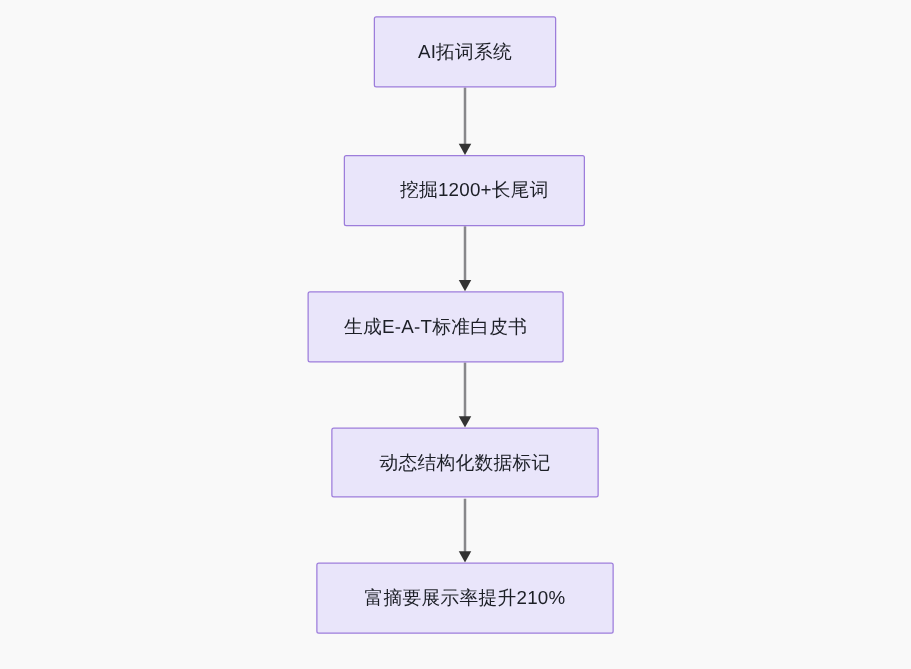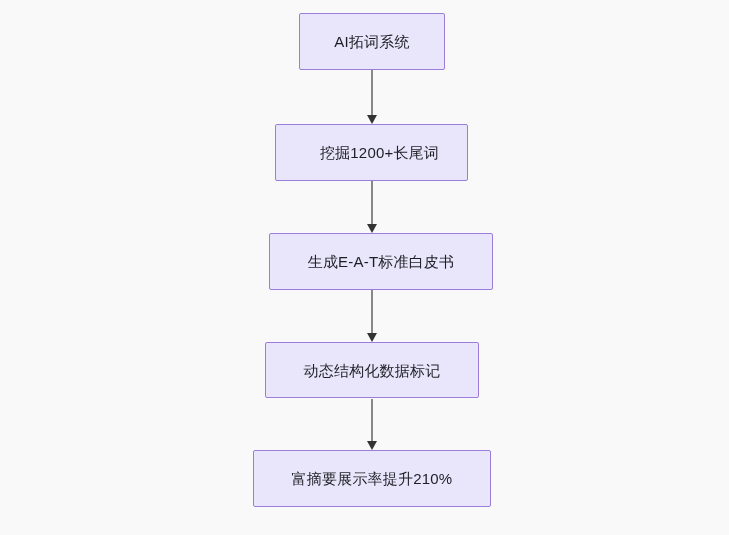--- a/index.html
+++ b/index.html
@@ -79,21 +79,21 @@
     <div class="edge-line" style="height: 43px; background: rgb(136, 136, 139);"></div>
     <div class="edge-head" style="top: 42px; border-top-color: rgb(51, 51, 51);"></div>
   </div>
 
   <div class="node" style="left: 299px; top: 13px; width: 146px; height: 57px; background: rgb(233, 229, 250); border-color: rgb(157, 125, 219); color: rgb(28, 31, 38);">
     <span class="node-label">AI拓词系统</span>
   </div>
   <div class="node" style="left: 275px; top: 124px; width: 193px; height: 57px; background: rgb(233, 229, 250); border-color: rgb(157, 125, 219); color: rgb(28, 31, 38); padding-left: 16px;">
     <span class="node-label">挖掘1200+长尾词</span>
   </div>
-  <div class="node" style="left: 269px; top: 233px; width: 224px; height: 57px; background: rgb(233, 229, 250); border-color: rgb(157, 125, 219); color: rgb(28, 31, 38);">
+  <div class="node" style="left: 246px; top: 233px; width: 205px; height: 57px; background: rgb(233, 229, 250); border-color: rgb(157, 125, 219); color: rgb(28, 31, 38);">
     <span class="node-label">生成E-A-T标准白皮书</span>
   </div>
   <div class="node" style="left: 265px; top: 342px; width: 214px; height: 56px; background: rgb(233, 229, 250); border-color: rgb(157, 125, 219); color: rgb(28, 31, 38);">
     <span class="node-label">动态结构化数据标记</span>
   </div>
   <div class="node" style="left: 253px; top: 450px; width: 238px; height: 57px; background: rgb(233, 229, 250); border-color: rgb(157, 125, 219); color: rgb(28, 31, 38);">
     <span class="node-label">富摘要展示率提升210%</span>
   </div>
 
 </div>

